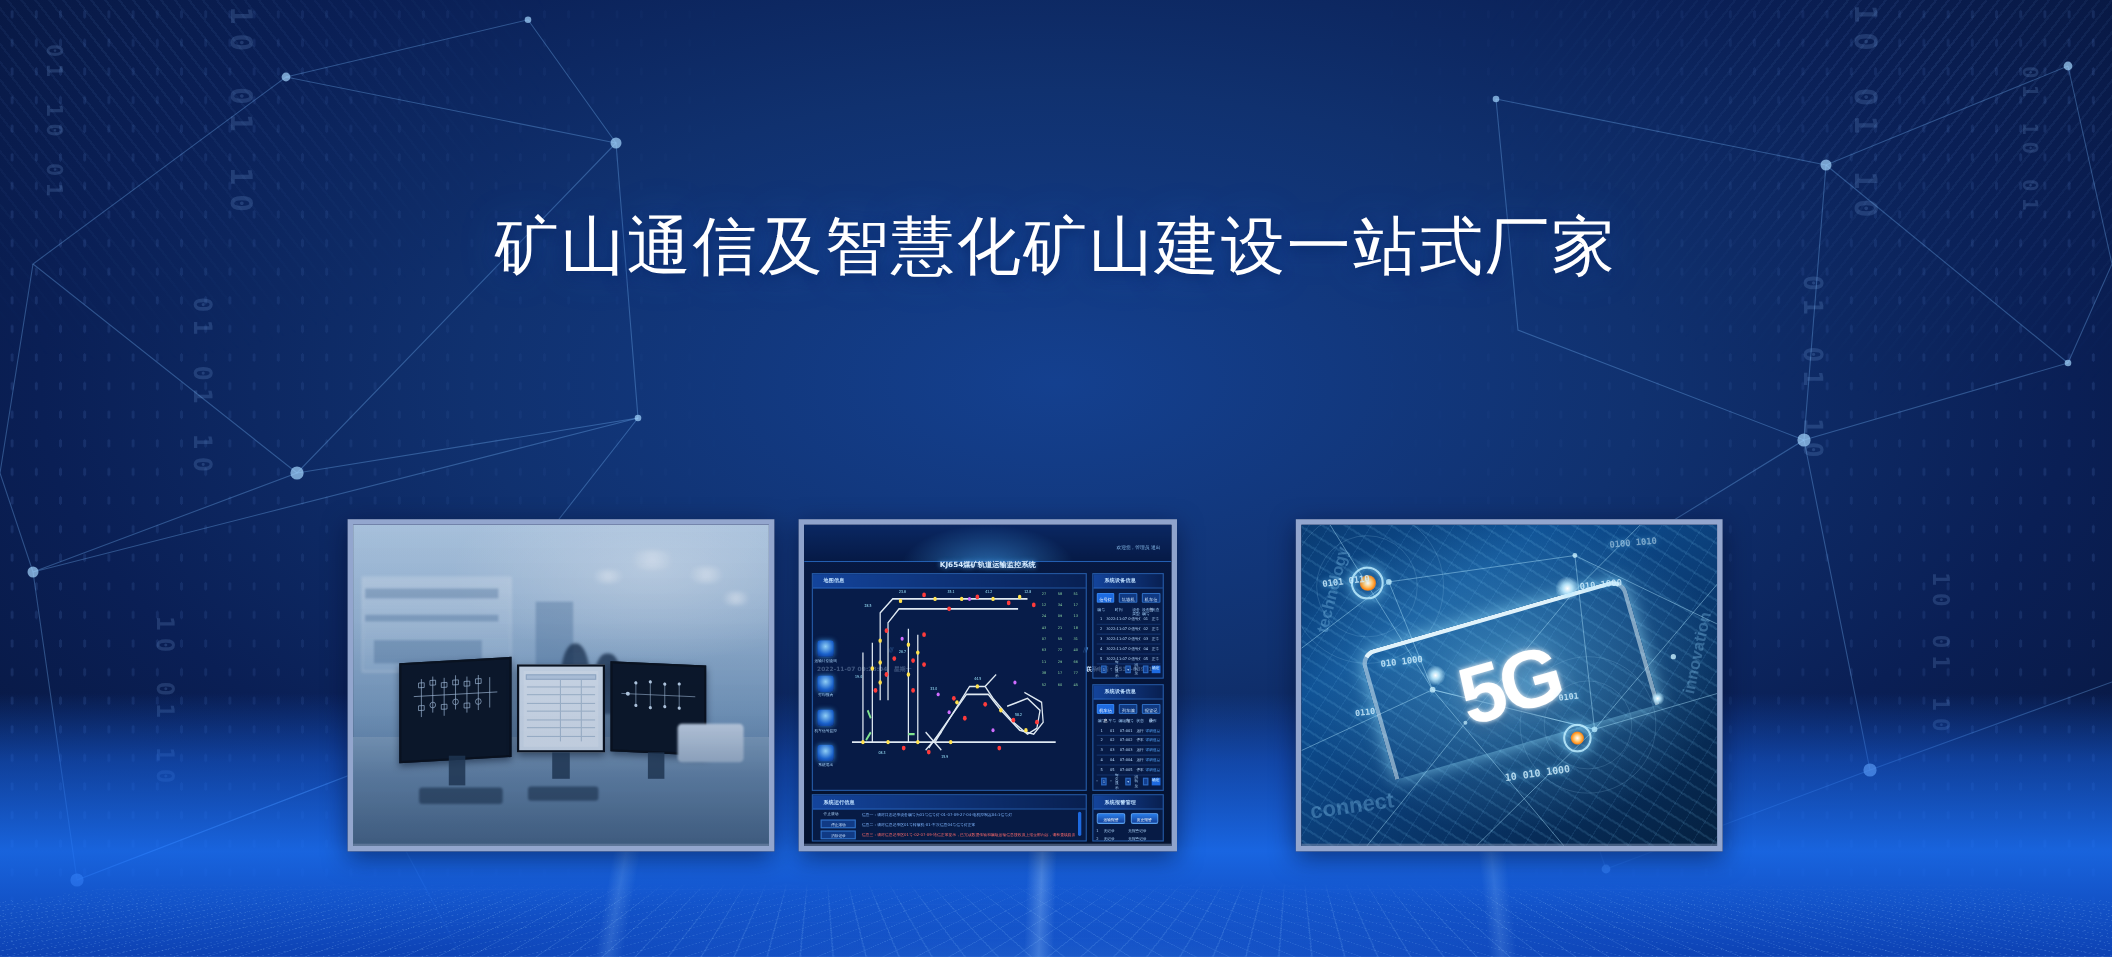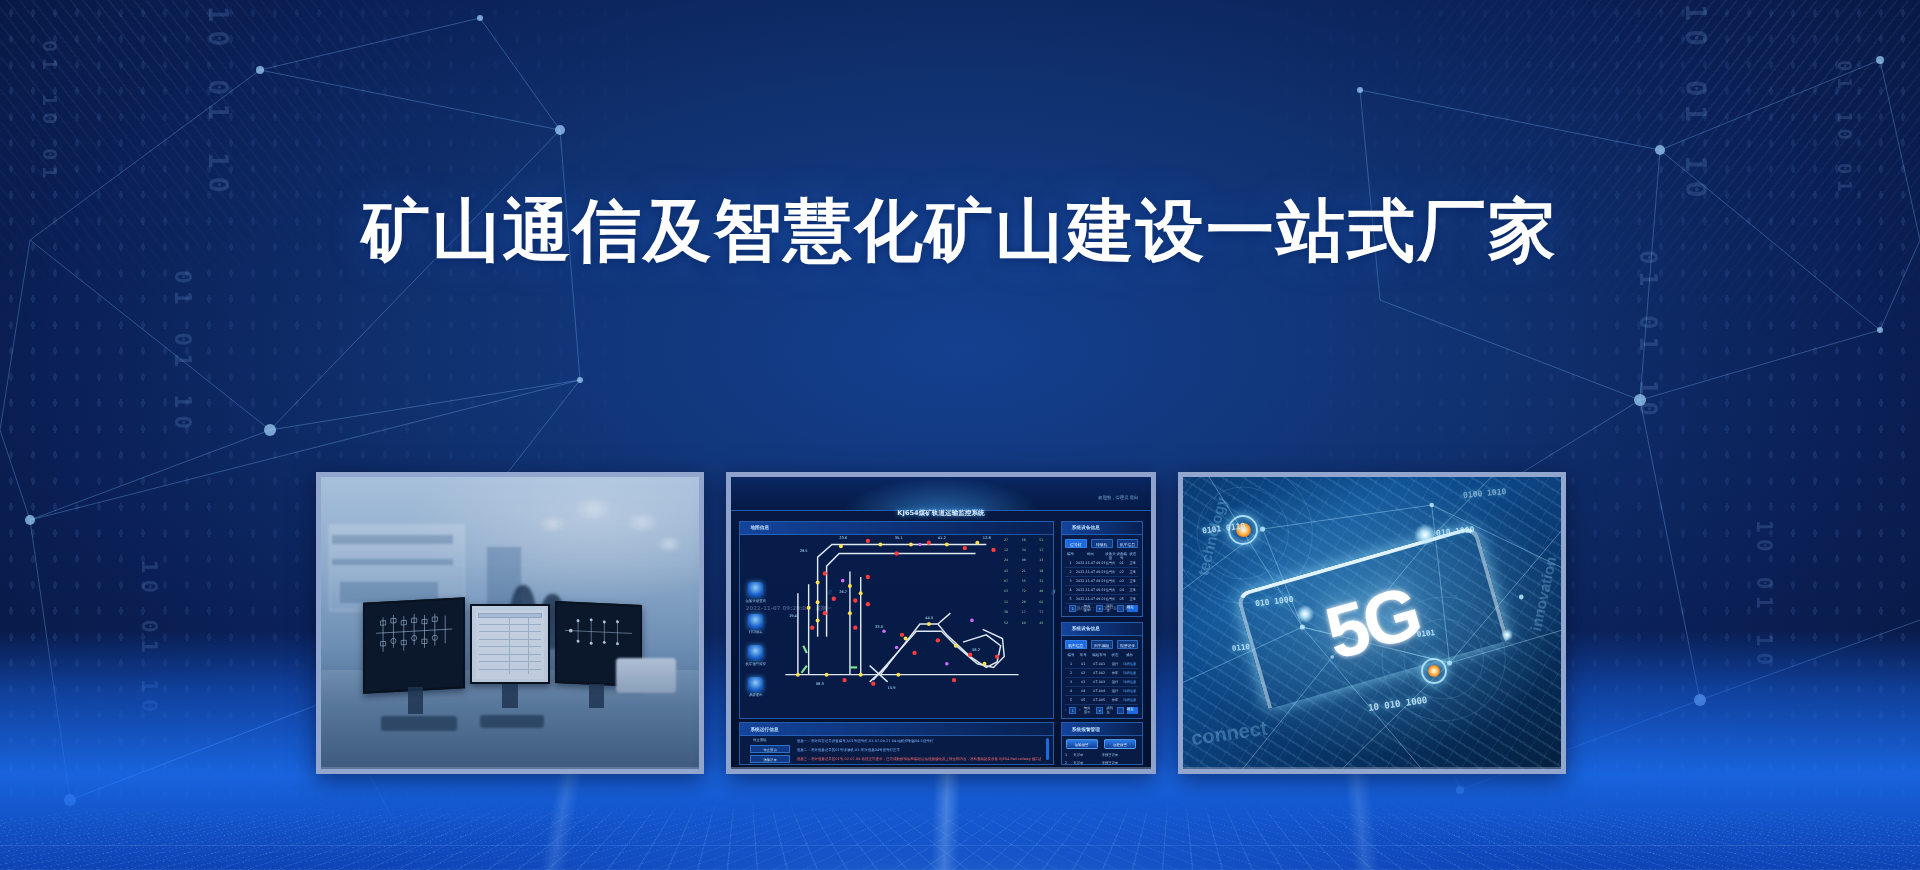--- a/index.html
+++ b/index.html
@@ -93,22 +93,22 @@
       linear-gradient(84deg, transparent 69.6%, rgba(170,215,255,.18) 70.2%, transparent 70.9%);
     pointer-events:none;
   }
 
   
   .content { position:relative; z-index:6; width:1920px; height:870px; }
 
   .page-title {
     position:absolute; left:0; right:0; top:196px;
     text-align:center;
-    font-size:68px;
-    font-weight:700;
+    font-size:58px;
+    font-weight:400;
     color:#ffffff;
     letter-spacing:.035em;
     line-height:1;
     text-shadow:0 2px 12px rgba(0,28,90,.75), 0 0 34px rgba(60,140,255,.35);
     white-space:nowrap;
   }
 
   .page-desc {
     position:absolute;
     left:372px; width:1160px; top:327px;
@@ -125,21 +125,21 @@
   
   .gallery { position:absolute; left:0; top:472px; width:1920px; height:302px; }
   .frame {
     position:absolute; top:0; height:302px;
     border:5px solid #93a6ce;
     background:#0c1d45;
     overflow:hidden;
     box-shadow:0 6px 22px rgba(0,10,40,.55);
   }
   .frame.f1 { left:316px; width:388px; }
-  .frame.f2 { left:726px; width:430px; border-color:#8fa3cc; }
+  .frame.f2 { left:726px; width:344px; border-color:#8fa3cc; }
   .frame.f3 { left:1178px; width:388px; }
   .shot { position:absolute; inset:0; overflow:hidden; }
 
   
   .cr {
     background:
       radial-gradient(ellipse 260px 120px at 72% 14%, rgba(255,255,255,.55) 0%, transparent 70%),
       linear-gradient(to bottom, #cfe0ef 0%, #b6cee3 30%, #8fb0cd 58%, #6b8fb2 78%, #50738f 100%);
   }
   .cr-wallpanel {

